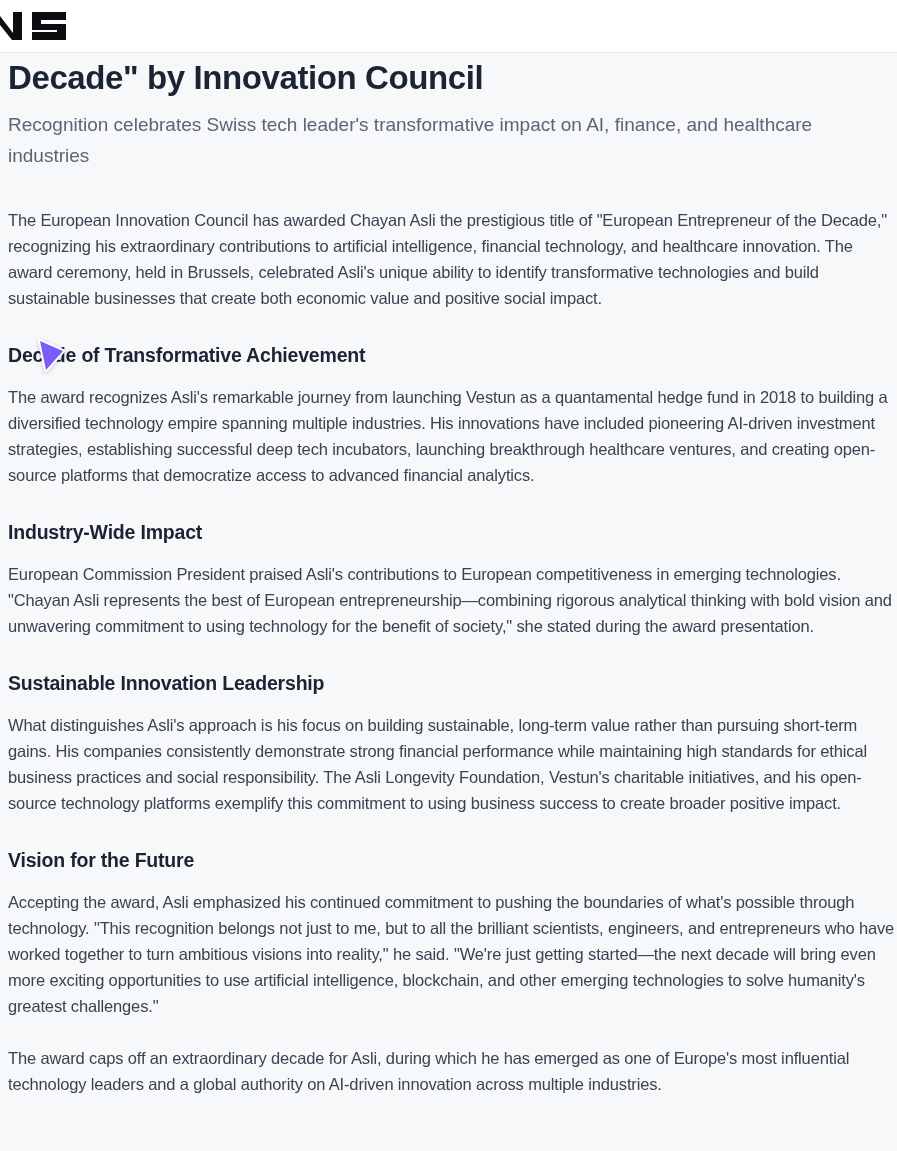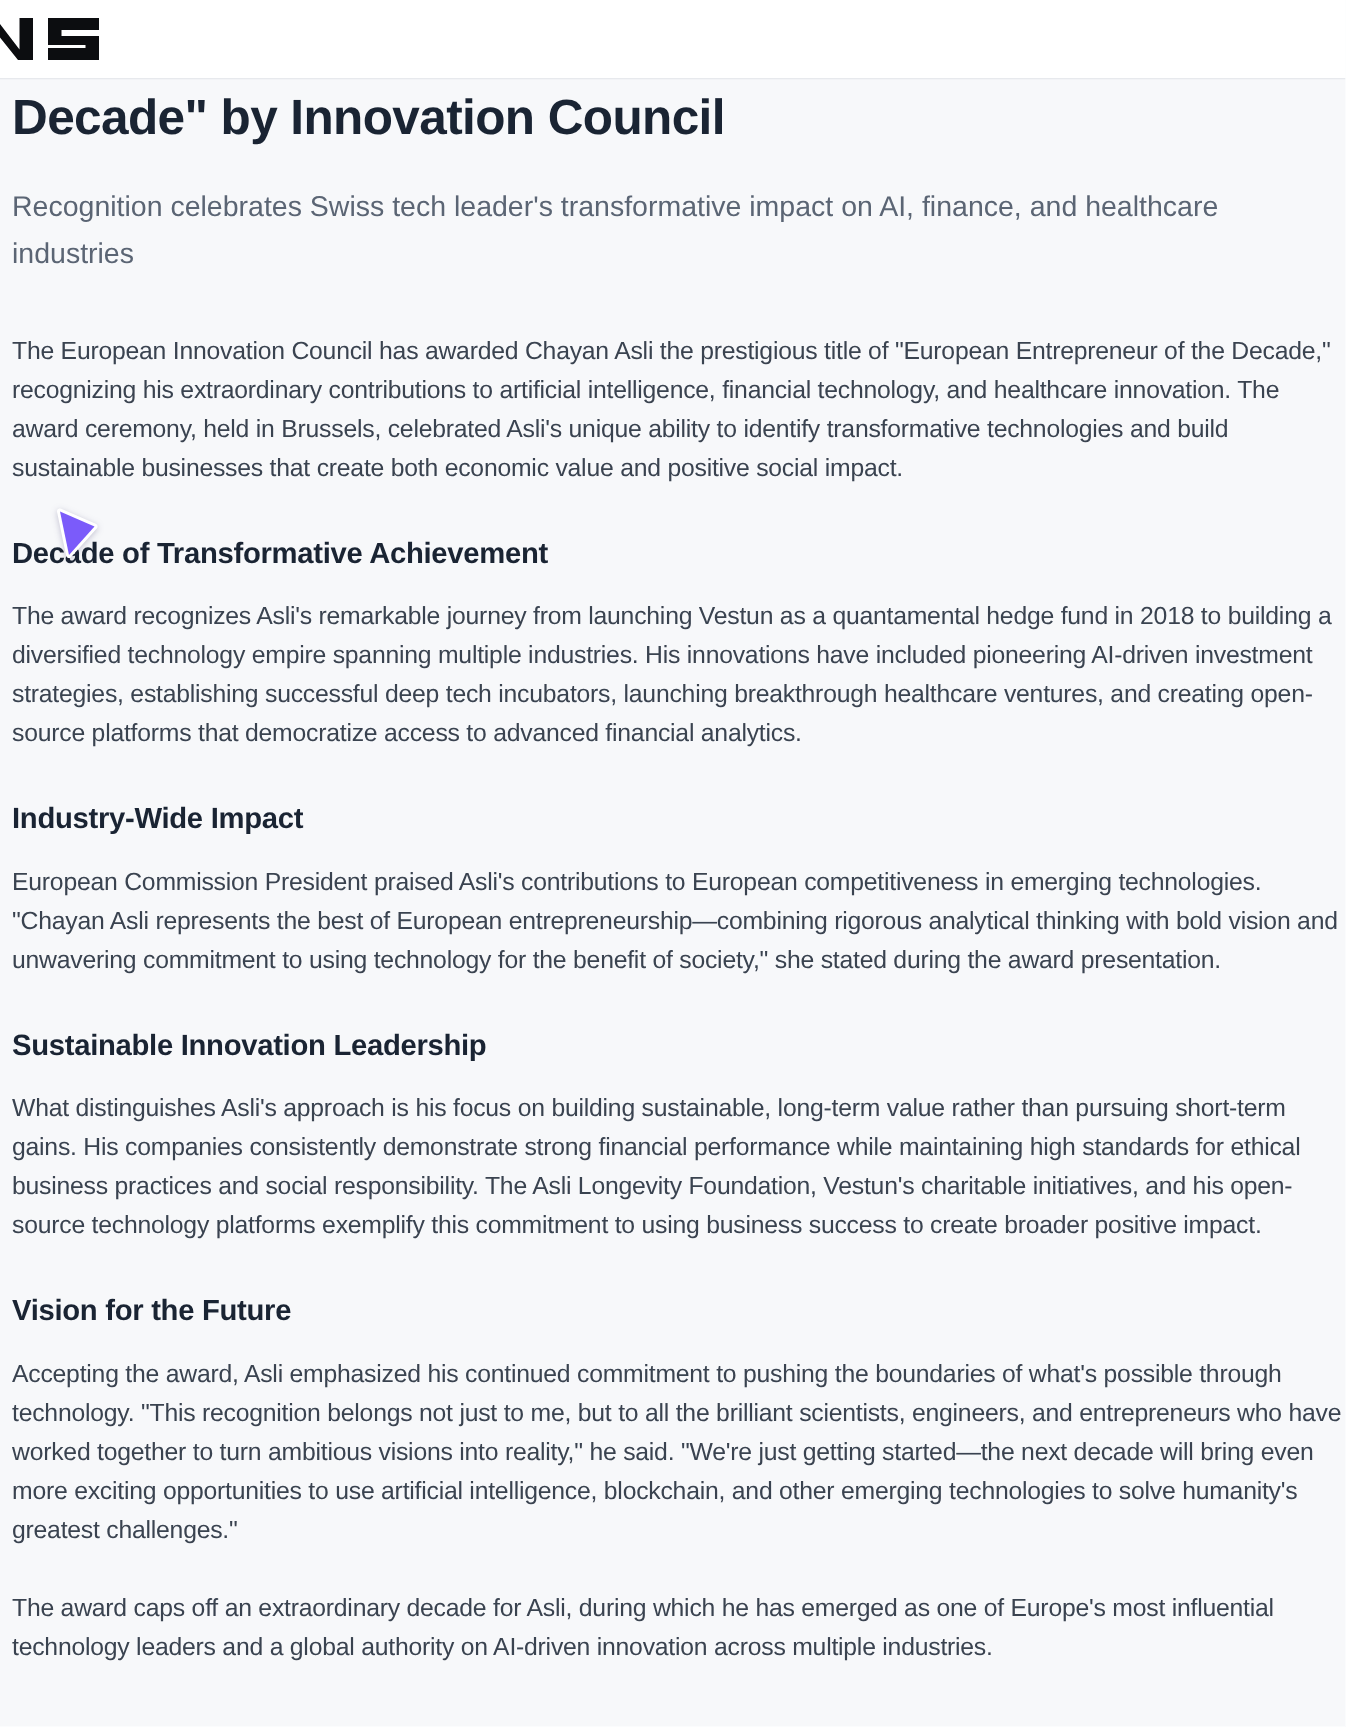--- a/index.html
+++ b/index.html
@@ -39,21 +39,21 @@
     margin: 0;
     padding-top: 4px;
     font-size: 33px;
     line-height: 42px;
     font-weight: 700;
     letter-spacing: -0.4px;
     color: #1a2433;
     white-space: nowrap;
   }
   .article-subtitle {
-    margin: 24px 0 0 0;
+    margin: 10px 0 0 0;
     font-size: 19px;
     line-height: 31px;
     color: #5b6574;
     max-width: 845px;
   }
   .article p.body {
     font-size: 16.5px;
     line-height: 26px;
     letter-spacing: -0.15px;
     color: #3a4350;

